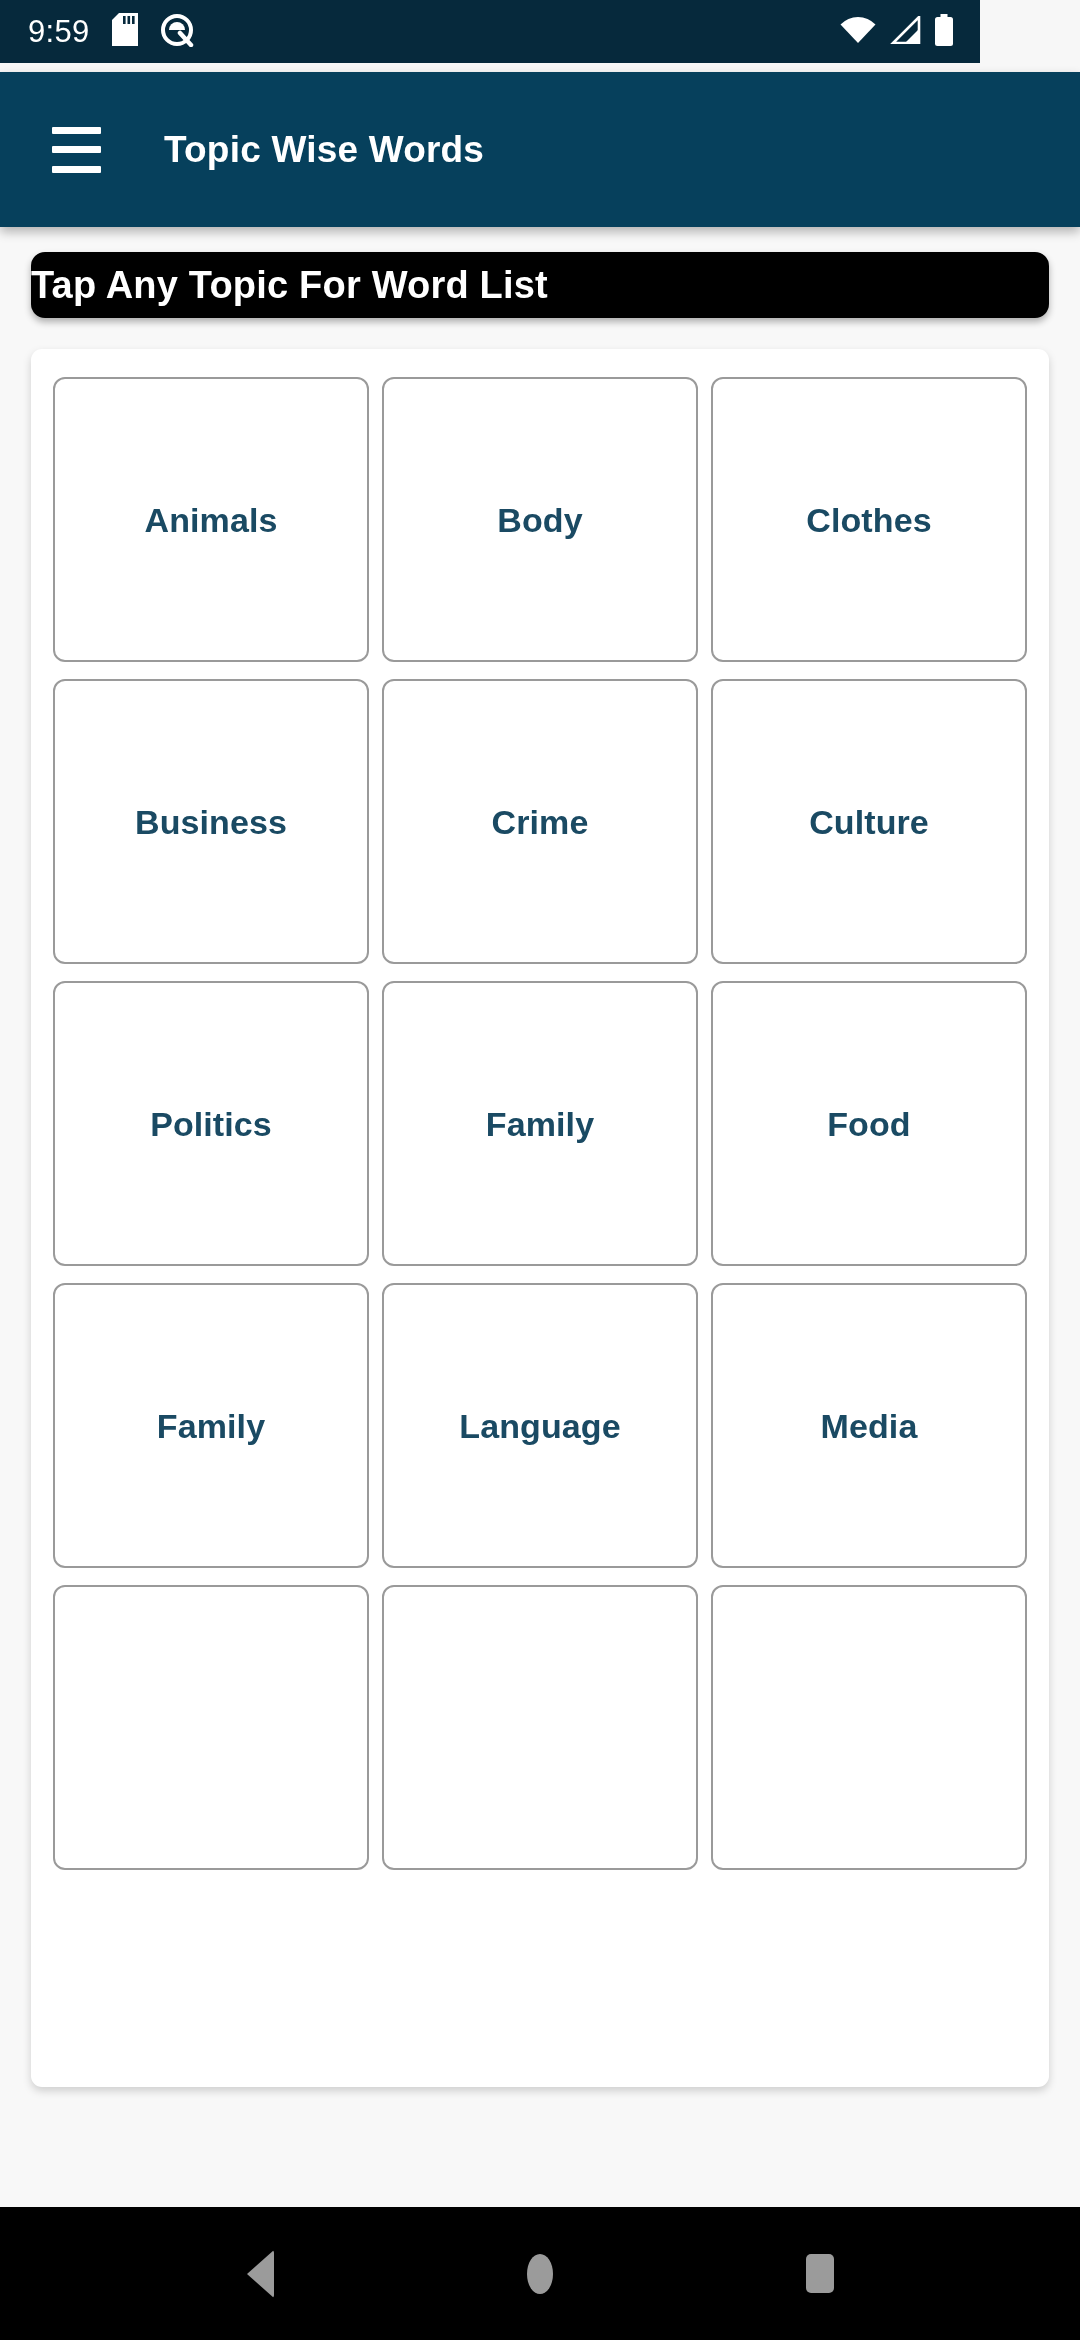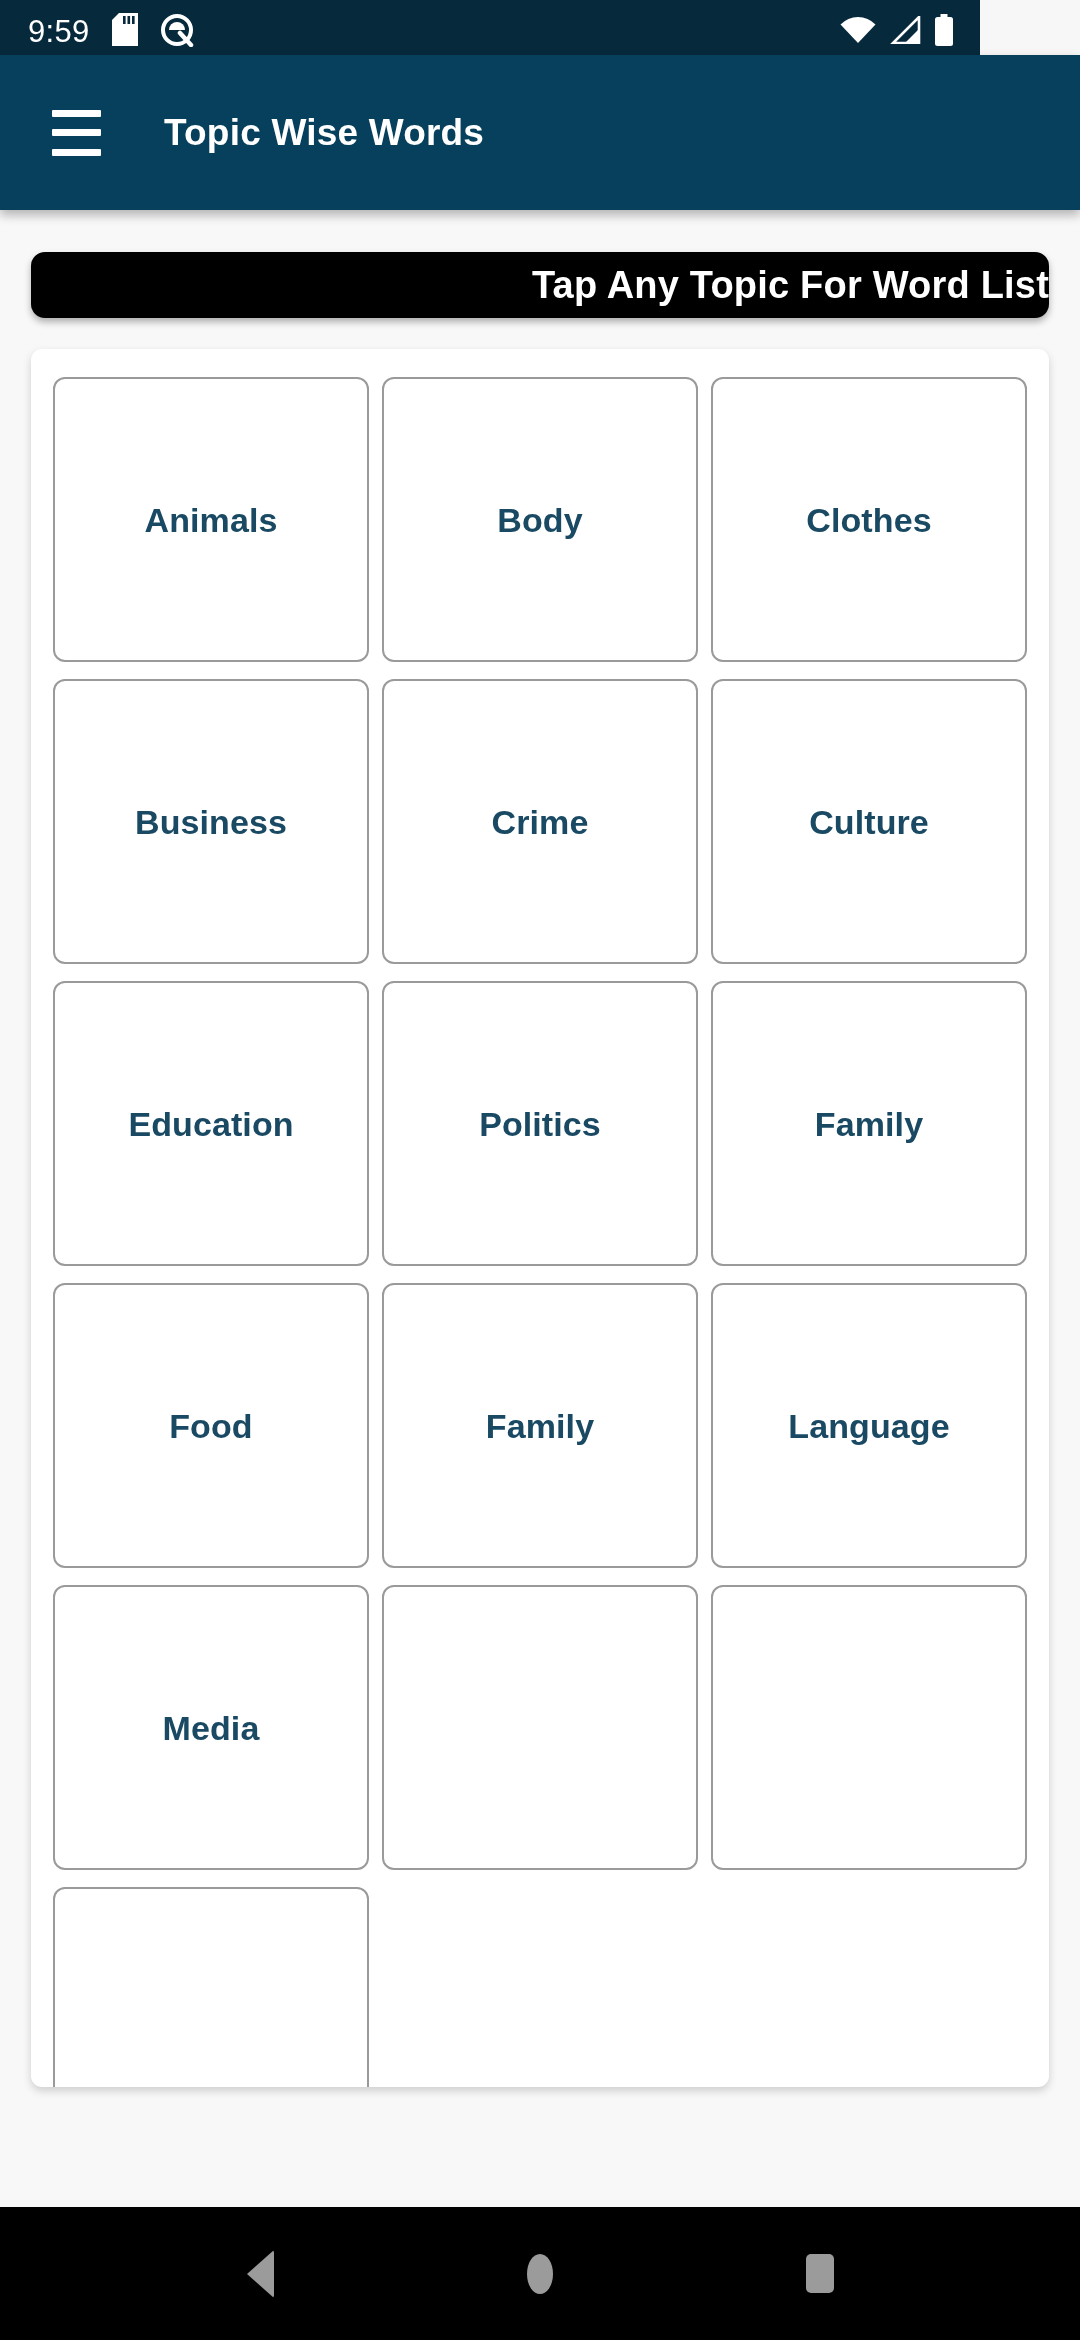--- a/index.html
+++ b/index.html
@@ -51,21 +51,21 @@
     margin-left: auto;
     display: flex;
     align-items: center;
     gap: 13px;
   }
   .sb-icon { display: block; }
 
   
   .app-bar {
     position: absolute;
-    top: 55px; left: 0;
+    top: 72px; left: 0;
     width: 1080px;
     height: 155px;
     background: #06405c;
     display: flex;
     align-items: center;
     box-sizing: border-box;
     padding-left: 36px;
     box-shadow: 0 5px 10px rgba(0,0,0,0.28);
     z-index: 5;
   }
@@ -107,21 +107,21 @@
   .banner {
     position: absolute;
     top: 34px;
     left: 31px;
     width: 1018px;
     height: 66px;
     background: #000000;
     border-radius: 14px;
     display: flex;
     align-items: center;
-    justify-content: flex-end;
+    justify-content: flex-start;
     box-shadow: 0 4px 7px rgba(0,0,0,0.30);
     box-sizing: border-box;
   }
   .banner-text {
     color: #ffffff;
     font-size: 38px;
     font-weight: bold;
     letter-spacing: 0.2px;
     white-space: nowrap;
   }
@@ -286,23 +286,20 @@
           <div class="topic-cell">
             <span class="topic-label">Business</span>
           </div>
           <div class="topic-cell">
             <span class="topic-label">Crime</span>
           </div>
           <div class="topic-cell">
             <span class="topic-label">Culture</span>
           </div>
           <div class="topic-cell">
-            <span class="topic-label">Education</span>
-          </div>
-          <div class="topic-cell">
             <span class="topic-label">Politics</span>
           </div>
           <div class="topic-cell">
             <span class="topic-label">Family</span>
           </div>
           <div class="topic-cell">
             <span class="topic-label">Food</span>
           </div>
           <div class="topic-cell">
             <span class="topic-label">Family</span>

